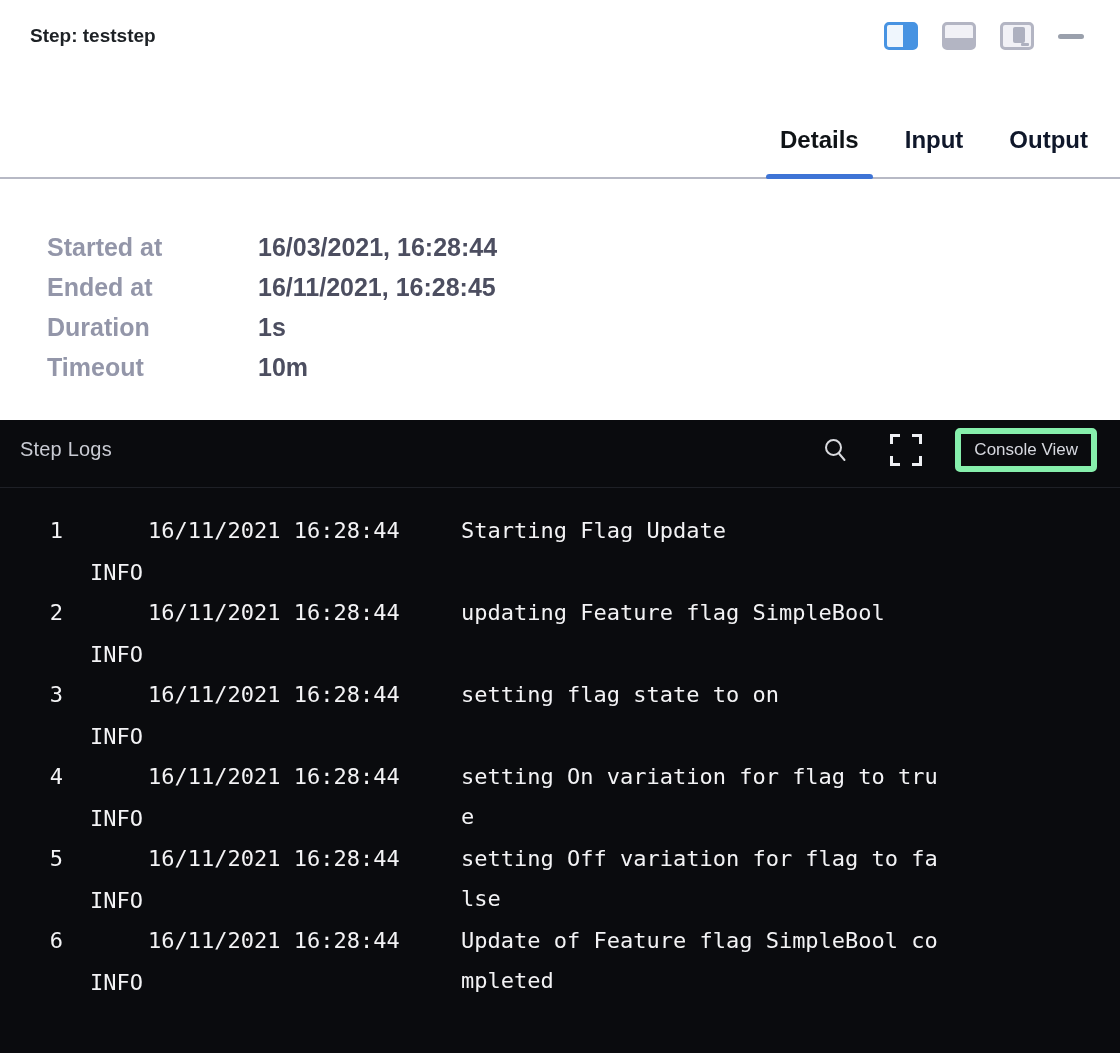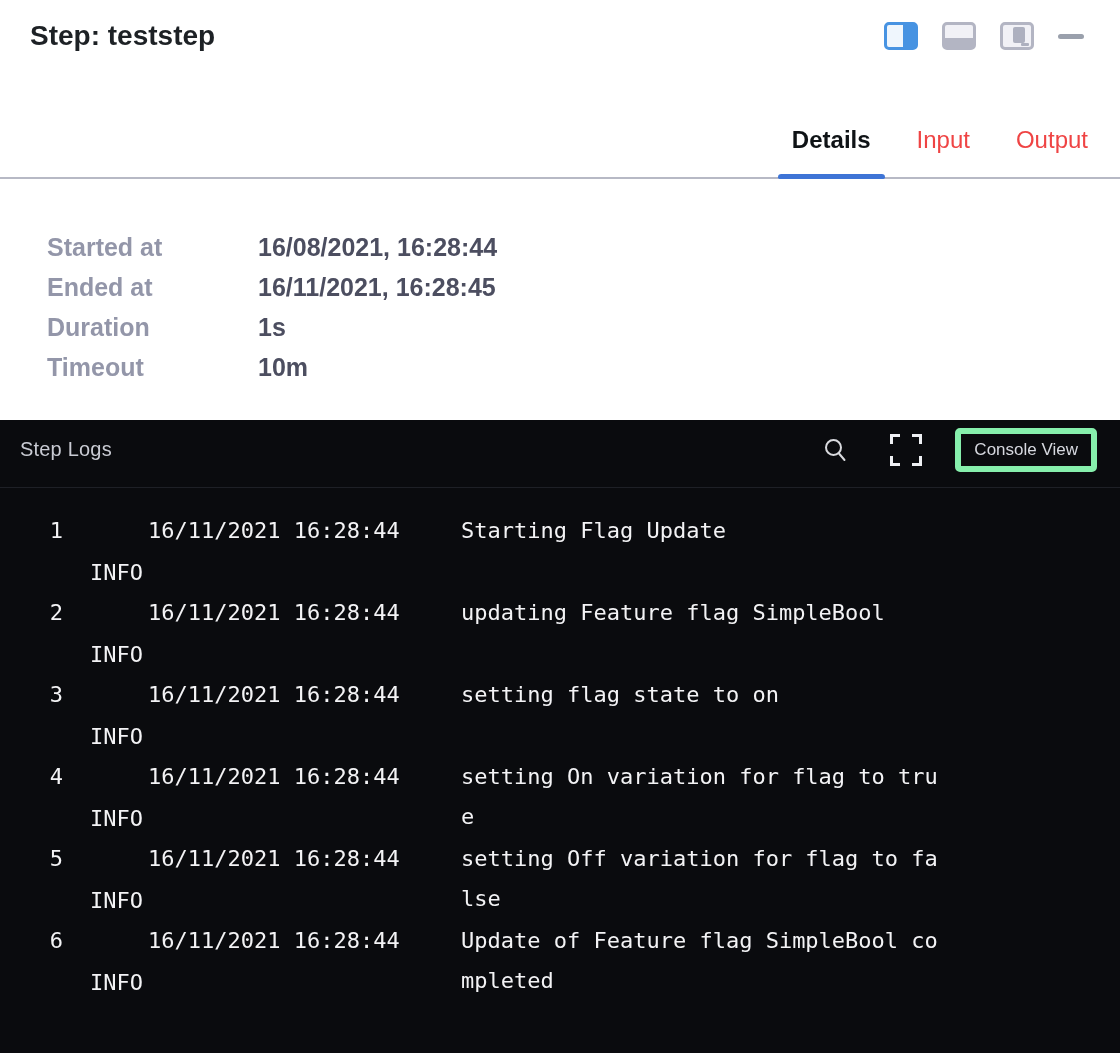--- a/index.html
+++ b/index.html
@@ -8,21 +8,21 @@
     width:1120px; height:1054px; overflow:hidden;
     font-family:"Liberation Sans", sans-serif;
     -webkit-font-smoothing:antialiased;
   }
 
   
   .titlebar {
     display:flex; justify-content:space-between; align-items:flex-start;
     height:86px; padding:22px 36px 0 30px;
   }
-  .page-title { font-size:28px; line-height:28px; font-weight:700; color:#1d2125; }
+  .page-title { font-size:19px; line-height:28px; font-weight:700; color:#1d2125; }
 
   .window-controls { display:flex; align-items:center; gap:24px; height:28px; }
   .vicon { display:inline-block; width:34px; height:28px; border-radius:5px; cursor:pointer; }
   .vicon-split-right {
     border:3px solid var(--icon_blue,#4793e2);
     background:linear-gradient(90deg,#eff6fd 0 57%, var(--icon_blue,#4793e2) 57%);
   }
   .vicon-split-bottom {
     border:3px solid var(--icon_gray,#b3b5c3);
     background:linear-gradient(180deg,#f1f1f6 0 60%, var(--icon_gray,#b3b5c3) 60%);
@@ -35,22 +35,22 @@
   .float-bar { position:absolute; right:2px; bottom:1px; width:8px; height:3px;
     background:#adb0bf; border-radius:1px; }
   .minimize-dash { width:26px; height:5px; background:#9aa0ac; border-radius:3px; cursor:pointer; }
 
   .tabs {
     display:flex; padding-left:23px; padding-top:40px;
     border-bottom:2px solid #b7b9c5;
     justify-content:flex-end;
   }
   .tab {
-    font-size:24px; line-height:28px; color:#ef4444;
-    padding:0 14px 23px; margin-right:18px; position:relative; cursor:pointer;
+    font-size:24px; line-height:28px; color:#0f172a;
+    padding:0 14px 23px; margin-right:18px; position:relative; cursor:pointer;font-weight:bold;
   }
   .tab.active { font-weight:700; color:#0f1316; }
   .tab.active::after {
     content:""; position:absolute; left:0; right:0; bottom:-2px; height:5px;
     background:var(--accent,#3e74d6); border-radius:4px 4px 2px 2px;
   }
 
   .details { height:241px; padding:48px 0 0 47px; }
   .detail-row { display:flex; font-size:25px; line-height:40px; }
   .dlabel { width:211px; font-weight:700; color:#9396a9; }
@@ -103,21 +103,21 @@
   <div class="tabs">
     <div class="tab active">Details</div>
     <div class="tab">Input</div>
     <div class="tab">Output</div>
   </div>
 
   <div class="details">
 
       <div class="detail-row">
         <span class="dlabel">Started at</span>
-        <span class="dvalue">16/08/2021, 16:28:44</span>
+        <span class="dvalue">16/03/2021, 16:28:44</span>
       </div>
 
       <div class="detail-row">
         <span class="dlabel">Ended at</span>
         <span class="dvalue">16/11/2021, 16:28:45</span>
       </div>
 
       <div class="detail-row">
         <span class="dlabel">Duration</span>
         <span class="dvalue">1s</span>

